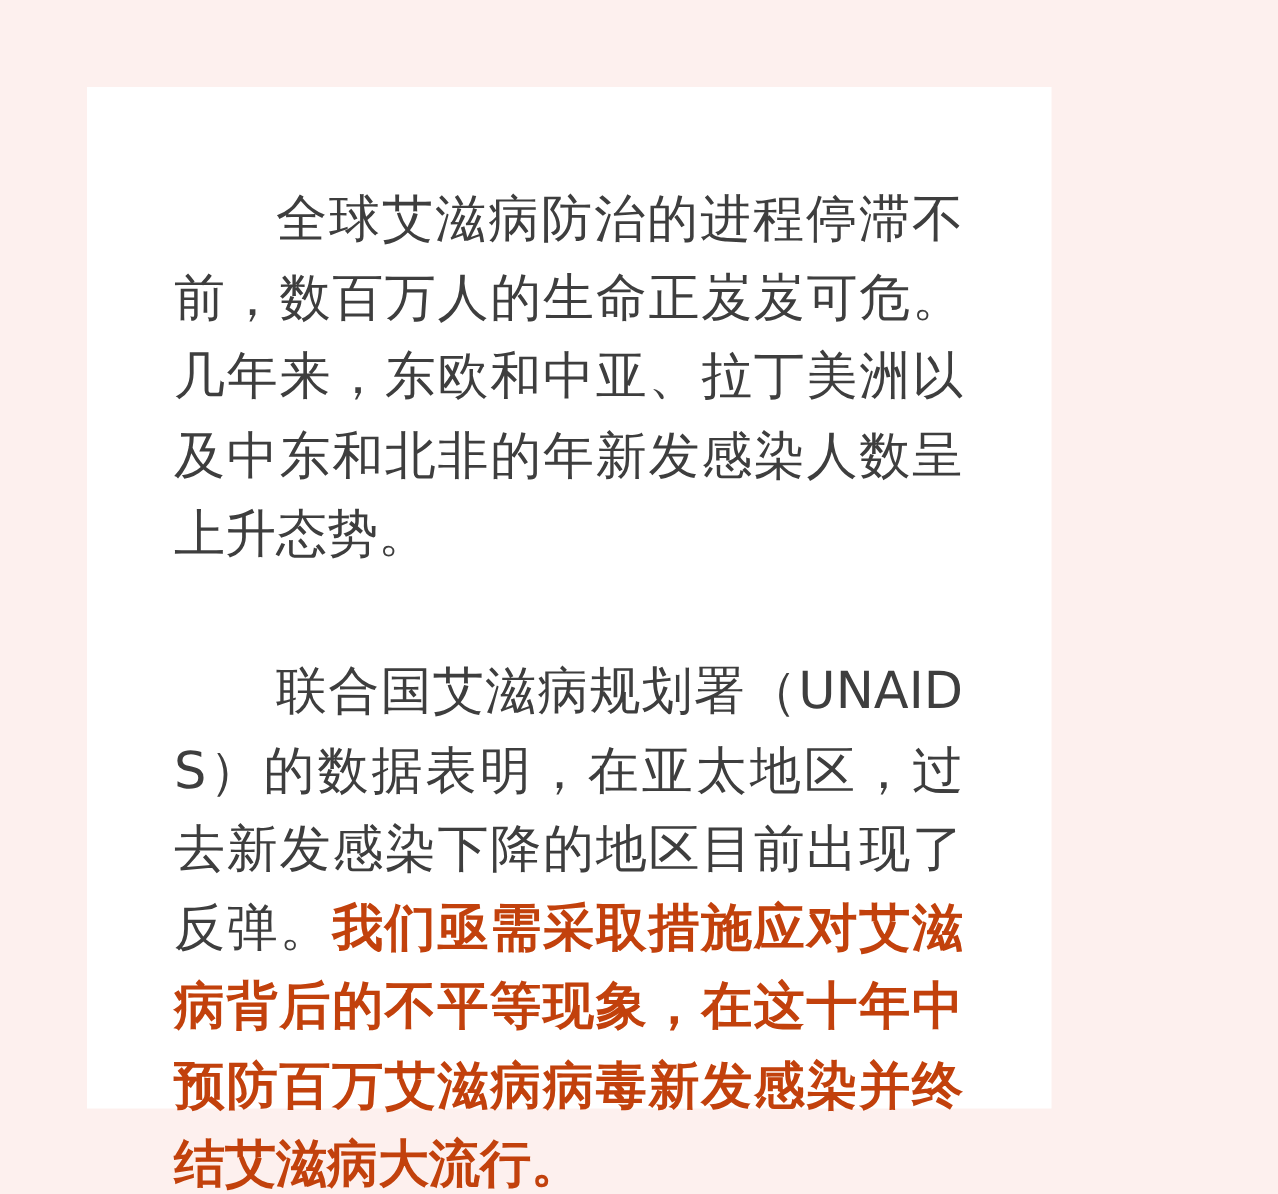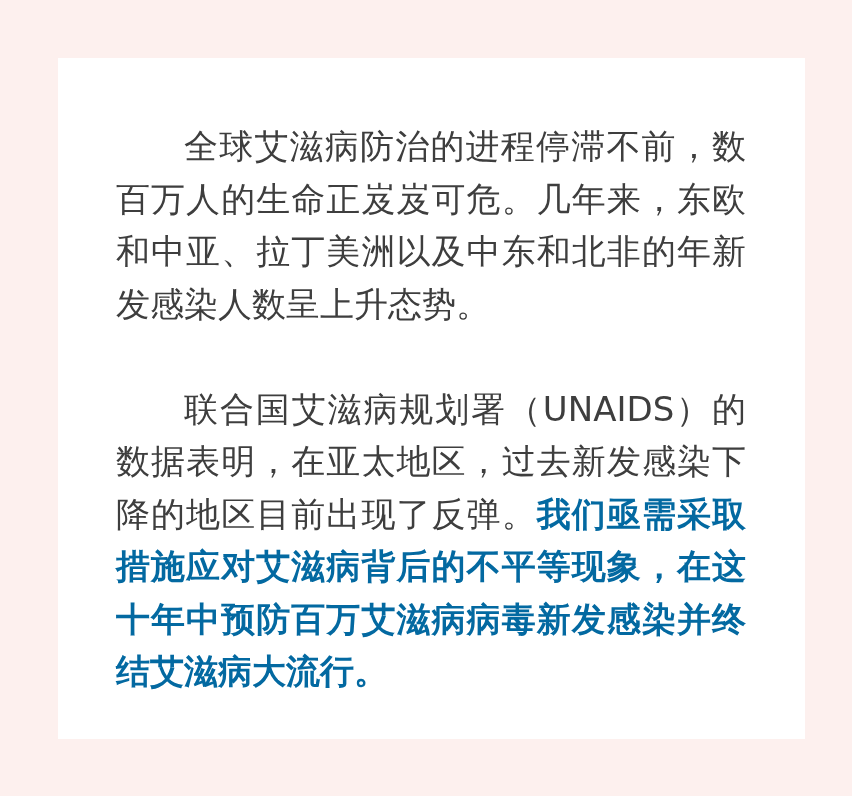--- a/index.html
+++ b/index.html
@@ -14,21 +14,21 @@
     overflow: hidden;
     background: #fdf0ee; 
     font-family: "DejaVu Sans", sans-serif;
   }
 
   
   .article-card {
     position: absolute;
     left: 58px;
     top: 58px;
-    width: 747px;
+    width: 643px;
     height: 681px;
     box-sizing: border-box;
     background: #ffffff;
     padding: 62px 59px 41px 58px;
   }
 
   
   .article-card p {
     margin: 0;
     font-size: 34px;
@@ -36,21 +36,21 @@
     color: #3e3e3e;
     text-align: justify;
     text-indent: 2em;
     word-break: break-all;
   }
   .article-card p + p {
     margin-top: 52.5px; 
   }
   .article-card strong {
     font-weight: 700;
-    color: #0369a1;
+    color: #c2410c;
   }
 </style>
 </head>
 <body>
 
 <div class="article-card">
   <p><span>全球艾滋病防治的进程停滞不前，数百万人的生命正岌岌可危。几年来，东欧和中亚、拉丁美洲以及中东和北非的年新发感染人数呈上升态势。</span></p>
   <p><span>联合国艾滋病规划署（UNAIDS）的数据表明，在亚太地区，过去新发感染下降的地区目前出现了反弹。</span><strong>我们亟需采取措施应对艾滋病背后的不平等现象，在这十年中预防百万艾滋病病毒新发感染并终结艾滋病大流行。</strong></p>
 </div>
 

